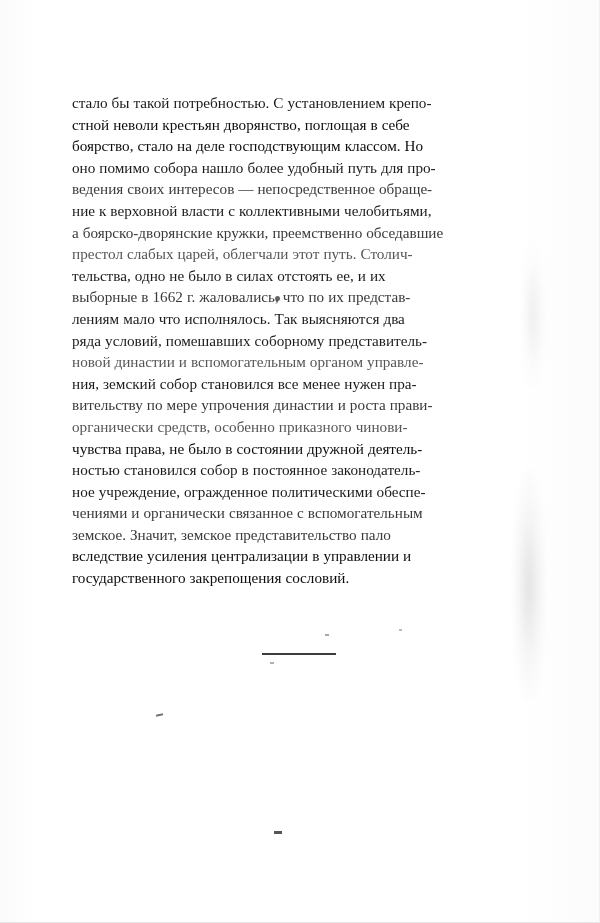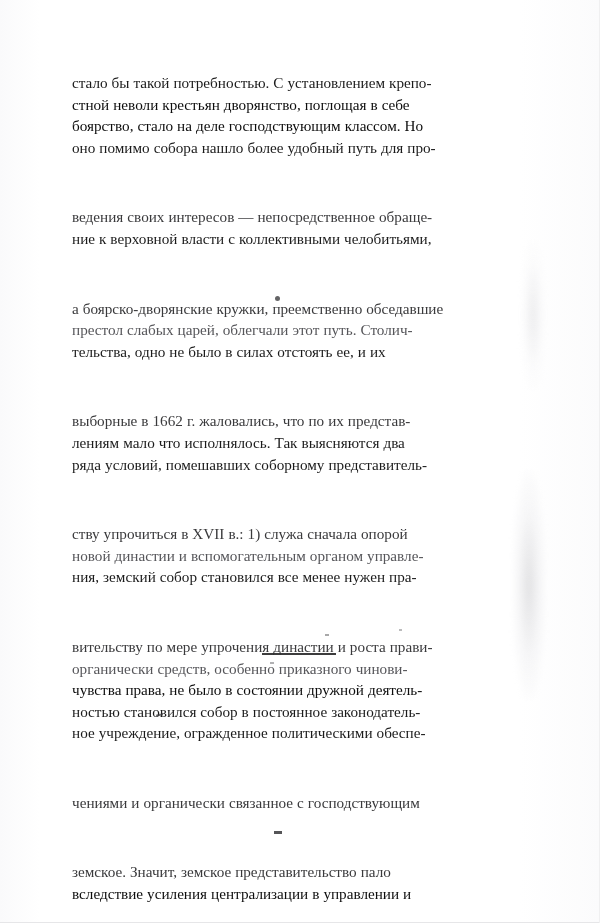--- a/index.html
+++ b/index.html
@@ -72,21 +72,21 @@
                  rgba(214,214,217,0.40) 0%,
                  rgba(240,240,242,0.20) 50%,
                  rgba(255,255,255,0) 80%);
     filter: blur(2px);
     pointer-events: none;
   }
 
   .body-text {
     position: absolute;
     left: 72px;
-    top: 72px;
+    top: 92px;
     width: 458px;
     font-family: "Liberation Serif", "DejaVu Serif", serif;
     font-size: 15.2px;
     line-height: 21.6px;
     color: #161616;
     text-align: justify;
     text-align-last: left;
     word-spacing: 0.2px;
     -webkit-font-smoothing: none;
   }
@@ -108,21 +108,21 @@
     display: inline-block;
     width: 100%;
   }
   .body-text .ln.last > .fill::after {
     content: none;
   }
 
   
   .ink-dark   { color: #0d0d0d; }
   .ink-mid    { color: #1b1b1b; }
-  .ink-light  { color: #3a3a3c; margin-top: 48px; }
+  .ink-light  { color: #3a3a3c; }
   .ink-faint  { color: #56565a; }
 
   .sep-rule {
     position: absolute;
     left: 262px;
     top: 653px;
     width: 74px;
     height: 2px;
     background: #2b2b2d;
     opacity: 0.92;
@@ -154,31 +154,31 @@
     <span class="ln ink-dark"><span class="fill">боярство, стало на деле господствующим классом. Но</span></span>
     <span class="ln ink-mid"><span class="fill">оно помимо собора нашло более удобный путь для про-</span></span>
     <span class="ln ink-light"><span class="fill">ведения своих интересов — непосредственное обраще-</span></span>
     <span class="ln ink-mid"><span class="fill">ние к верховной власти с коллективными челобитьями,</span></span>
     <span class="ln ink-light"><span class="fill">а боярско-дворянские кружки, преемственно обседавшие</span></span>
     <span class="ln ink-faint"><span class="fill">престол слабых царей, облегчали этот путь. Столич-</span></span>
     <span class="ln ink-mid"><span class="fill">тельства, одно не было в силах отстоять ее, и их</span></span>
     <span class="ln ink-light"><span class="fill">выборные в 1662 г. жаловались, что по их представ-</span></span>
     <span class="ln ink-mid"><span class="fill">лениям мало что исполнялось. Так выясняются два</span></span>
     <span class="ln ink-mid"><span class="fill">ряда условий, помешавших соборному представитель-</span></span>
-    <span class="ln ink-light"><span class="fill">ству упрочиться в XVII в.: 1) служа сначала опорой</span></span>
     <span class="ln ink-faint"><span class="fill">новой династии и вспомогательным органом управле-</span></span>
     <span class="ln ink-mid"><span class="fill">ния, земский собор становился все менее нужен пра-</span></span>
     <span class="ln ink-light"><span class="fill">вительству по мере упрочения династии и роста прави-</span></span>
     <span class="ln ink-faint"><span class="fill">органически средств, особенно приказного чинови-</span></span>
     <span class="ln ink-dark"><span class="fill">чувства права, не было в состоянии дружной деятель-</span></span>
     <span class="ln ink-mid"><span class="fill">ностью становился собор в постоянное законодатель-</span></span>
     <span class="ln ink-mid"><span class="fill">ное учреждение, огражденное политическими обеспе-</span></span>
-    <span class="ln ink-light"><span class="fill">чениями и органически связанное с господствующим</span></span>
+    <span class="ln ink-light"><span class="fill">чениями и органически связанное с вспомогательным</span></span>
     <span class="ln ink-light"><span class="fill">земское. Значит, земское представительство пало</span></span>
     <span class="ln ink-dark"><span class="fill">вследствие усиления централизации в управлении и</span></span>
+    <span class="ln ink-dark last"><span class="fill">государственного закрепощения сословий.</span></span>
   </div>
 
   <div class="sep-rule"></div>
 
   <div class="speck speck-a"></div>
   <div class="speck speck-b"></div>
   <div class="speck speck-c"></div>
   <div class="speck speck-d"></div>
   <div class="speck speck-e"></div>
   <div class="speck speck-f"></div>

